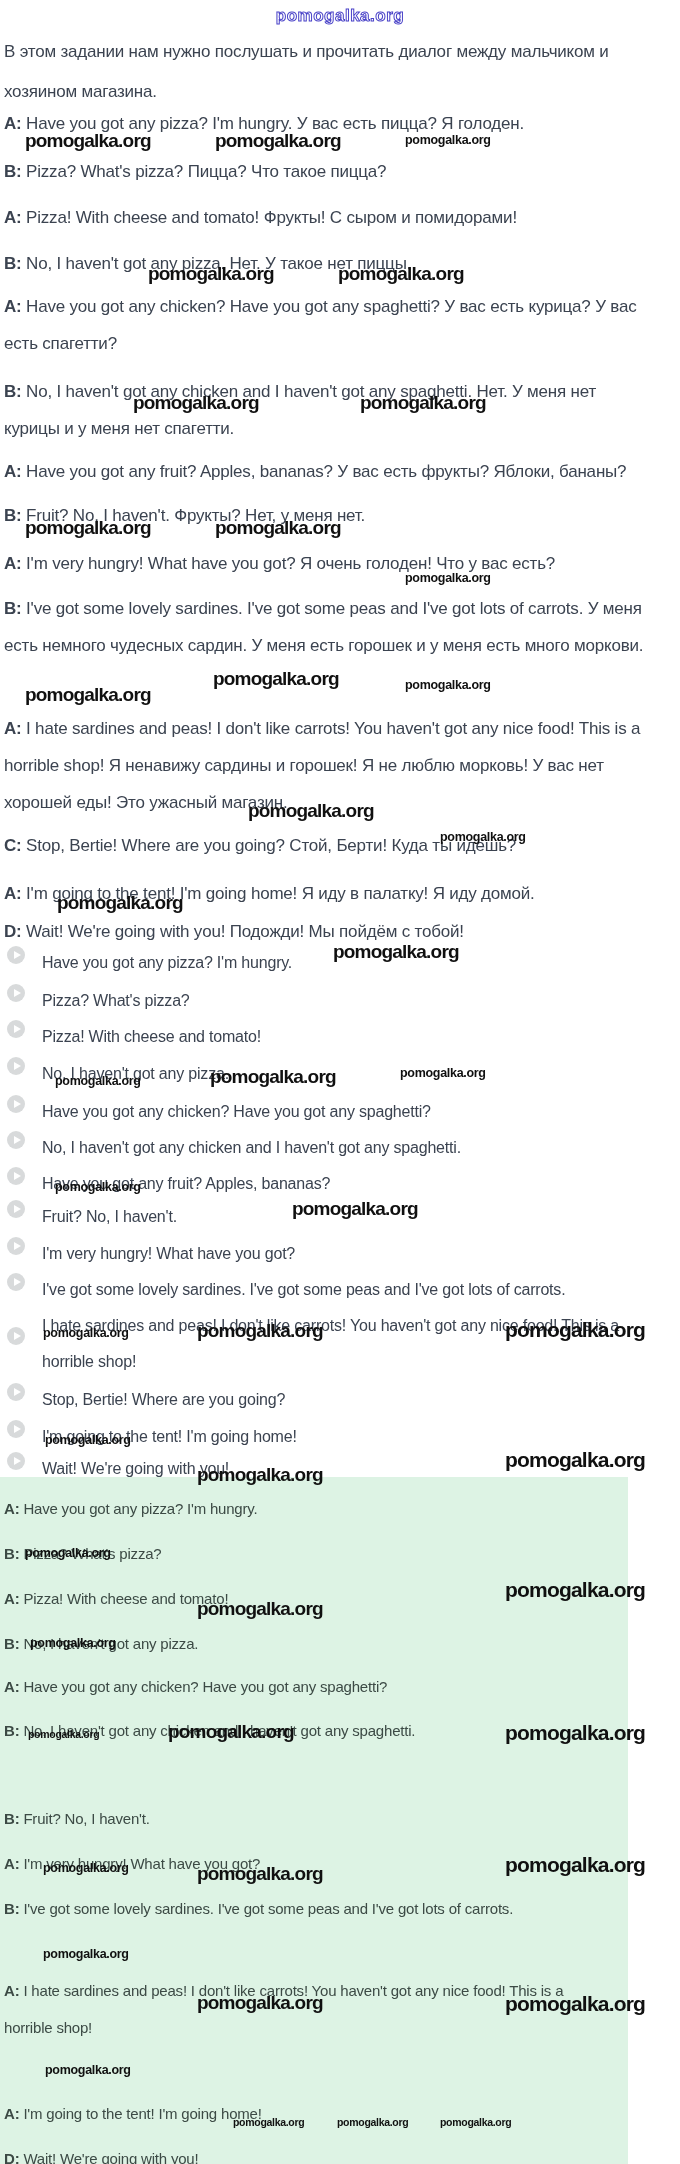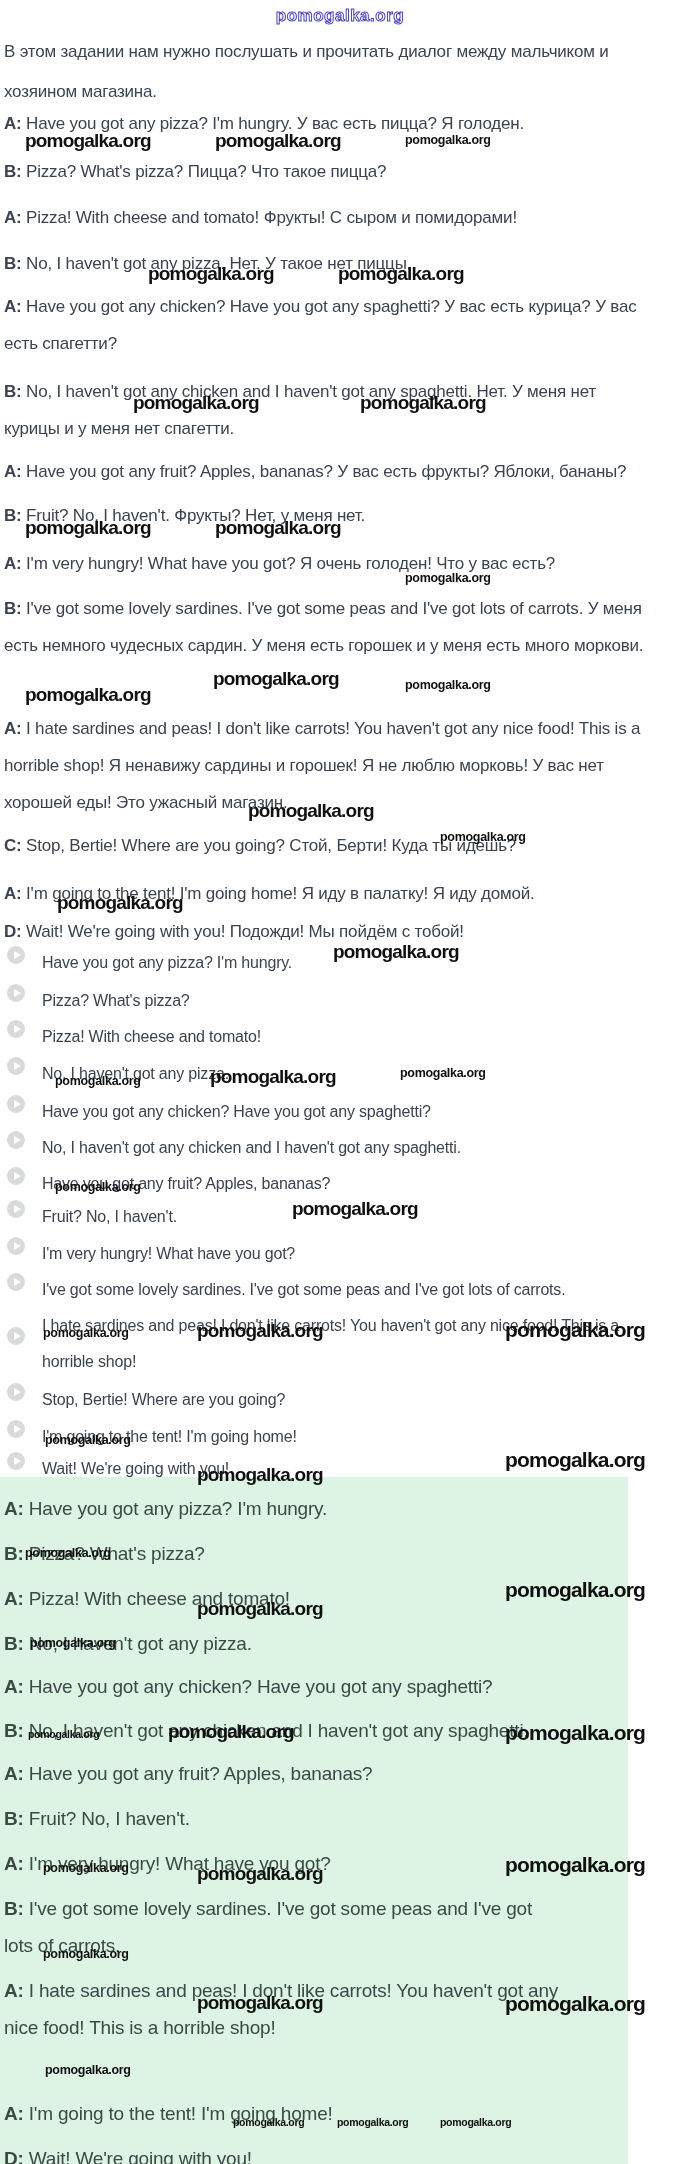--- a/index.html
+++ b/index.html
@@ -12,21 +12,21 @@
   
   .aplay{position:absolute;left:7px;width:18px;height:18px;border-radius:50%;
          background:#d8dadb;z-index:1;}
   .tri{position:absolute;left:7px;top:4.5px;width:0;height:0;
        border-left:7px solid #ffffff;border-top:4.5px solid transparent;
        border-bottom:4.5px solid transparent;}
   .aitem{position:absolute;left:42px;width:618px;font-size:16px;line-height:36px;
          letter-spacing:-0.2px;color:#3b4350;z-index:1;}
   
   .panel{position:absolute;left:0;top:1477px;width:628px;height:687px;background:#ddf3e4;z-index:0;}
-  .gline{position:absolute;left:4px;width:586px;font-size:19px;line-height:37px;
+  .gline{position:absolute;left:4px;width:586px;font-size:15px;line-height:37px;
          letter-spacing:-0.2px;color:#3c4a45;z-index:1;}
   
   .wm-b{position:absolute;font-weight:800;font-size:19px;letter-spacing:-0.8px;
         color:#101010;white-space:nowrap;z-index:3;}
   .wm-br{position:absolute;font-weight:800;font-size:21px;letter-spacing:-0.8px;
         color:#101010;white-space:nowrap;z-index:3;}
   .wm-s{position:absolute;font-weight:700;font-size:12.5px;letter-spacing:-0.3px;
         color:#101010;white-space:nowrap;z-index:3;}
   .wm-t{position:absolute;font-weight:700;font-size:10.5px;letter-spacing:-0.3px;
         color:#101010;white-space:nowrap;z-index:3;}
@@ -116,21 +116,20 @@
     </div>
   <div class="aitem" style="top:1451px">Wait! We're going with you!</div>
 
   <div class="panel"></div>
   <div class="gline" style="top:1490px"><span class="spk">A:</span> <span>Have you got any pizza? I'm hungry.</span></div>
   <div class="gline" style="top:1535px"><span class="spk">B:</span> <span>Pizza? What's pizza?</span></div>
   <div class="gline" style="top:1580px"><span class="spk">A:</span> <span>Pizza! With cheese and tomato!</span></div>
   <div class="gline" style="top:1625px"><span class="spk">B:</span> <span>No, I haven't got any pizza.</span></div>
   <div class="gline" style="top:1668px"><span class="spk">A:</span> <span>Have you got any chicken? Have you got any spaghetti?</span></div>
   <div class="gline" style="top:1712px"><span class="spk">B:</span> <span>No, I haven't got any chicken and I haven't got any spaghetti.</span></div>
-  <div class="gline" style="top:1755px"><span class="spk">A:</span> <span>Have you got any fruit? Apples, bananas?</span></div>
   <div class="gline" style="top:1800px"><span class="spk">B:</span> <span>Fruit? No, I haven't.</span></div>
   <div class="gline" style="top:1845px"><span class="spk">A:</span> <span>I'm very hungry! What have you got?</span></div>
   <div class="gline" style="top:1890px;width:560px"><span class="spk">B:</span> <span>I've got some lovely sardines. I've got some peas and I've got lots of carrots.</span></div>
   <div class="gline" style="top:1972px;width:560px"><span class="spk">A:</span> <span>I hate sardines and peas! I don't like carrots! You haven't got any nice food! This is a horrible shop!</span></div>
   <div class="gline" style="top:2095px"><span class="spk">A:</span> <span>I'm going to the tent! I'm going home!</span></div>
   <div class="gline" style="top:2140px"><span class="spk">D:</span> <span>Wait! We're going with you!</span></div>
 
   <div class="wm-b" style="left:25px;top:130px">pomogalka.org</div>
   <div class="wm-b" style="left:215px;top:130px">pomogalka.org</div>
   <div class="wm-s" style="left:405px;top:133px">pomogalka.org</div>

